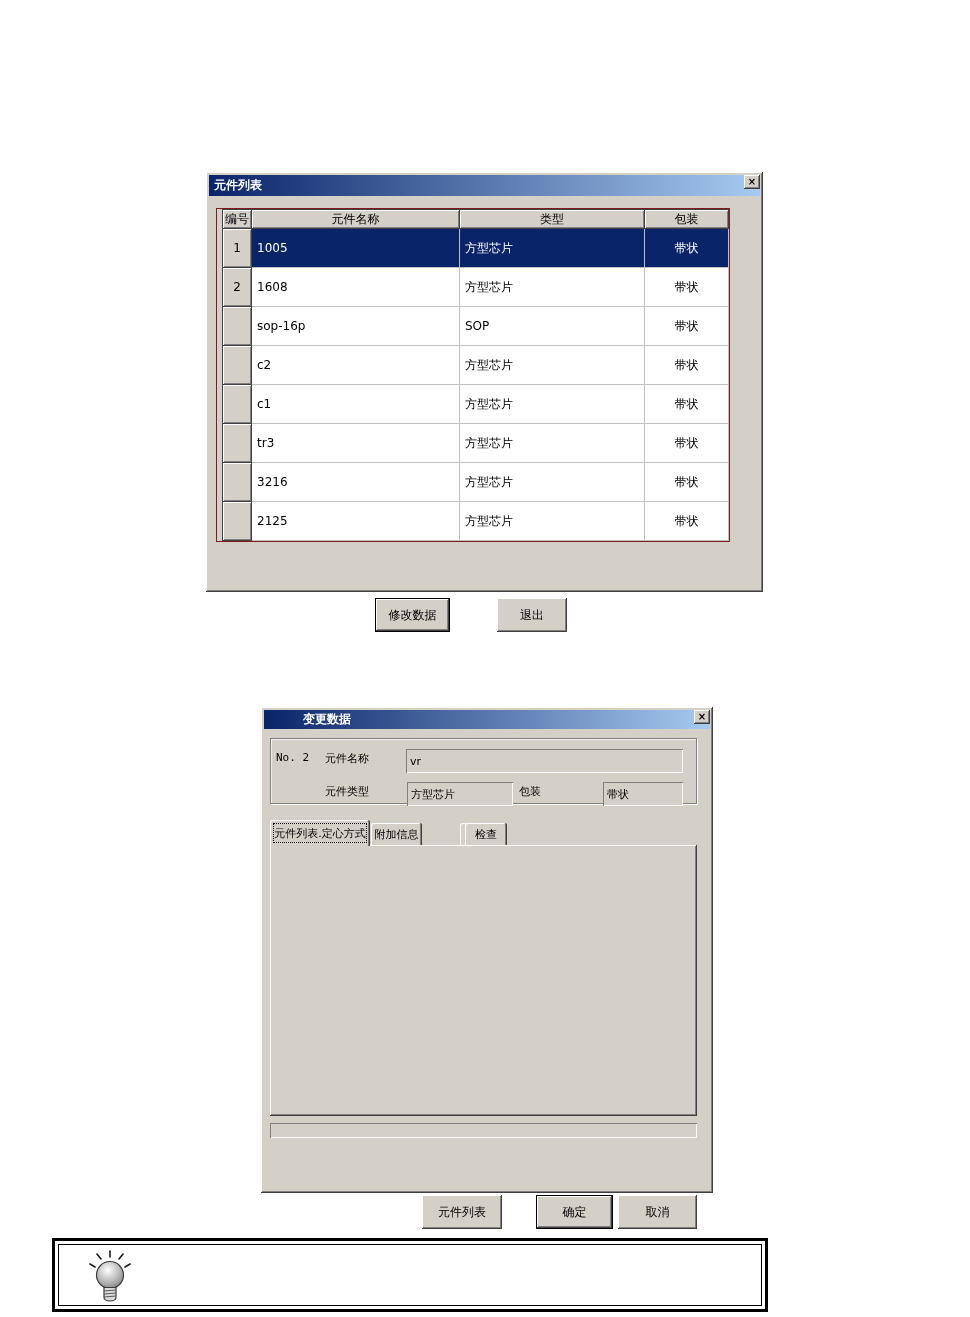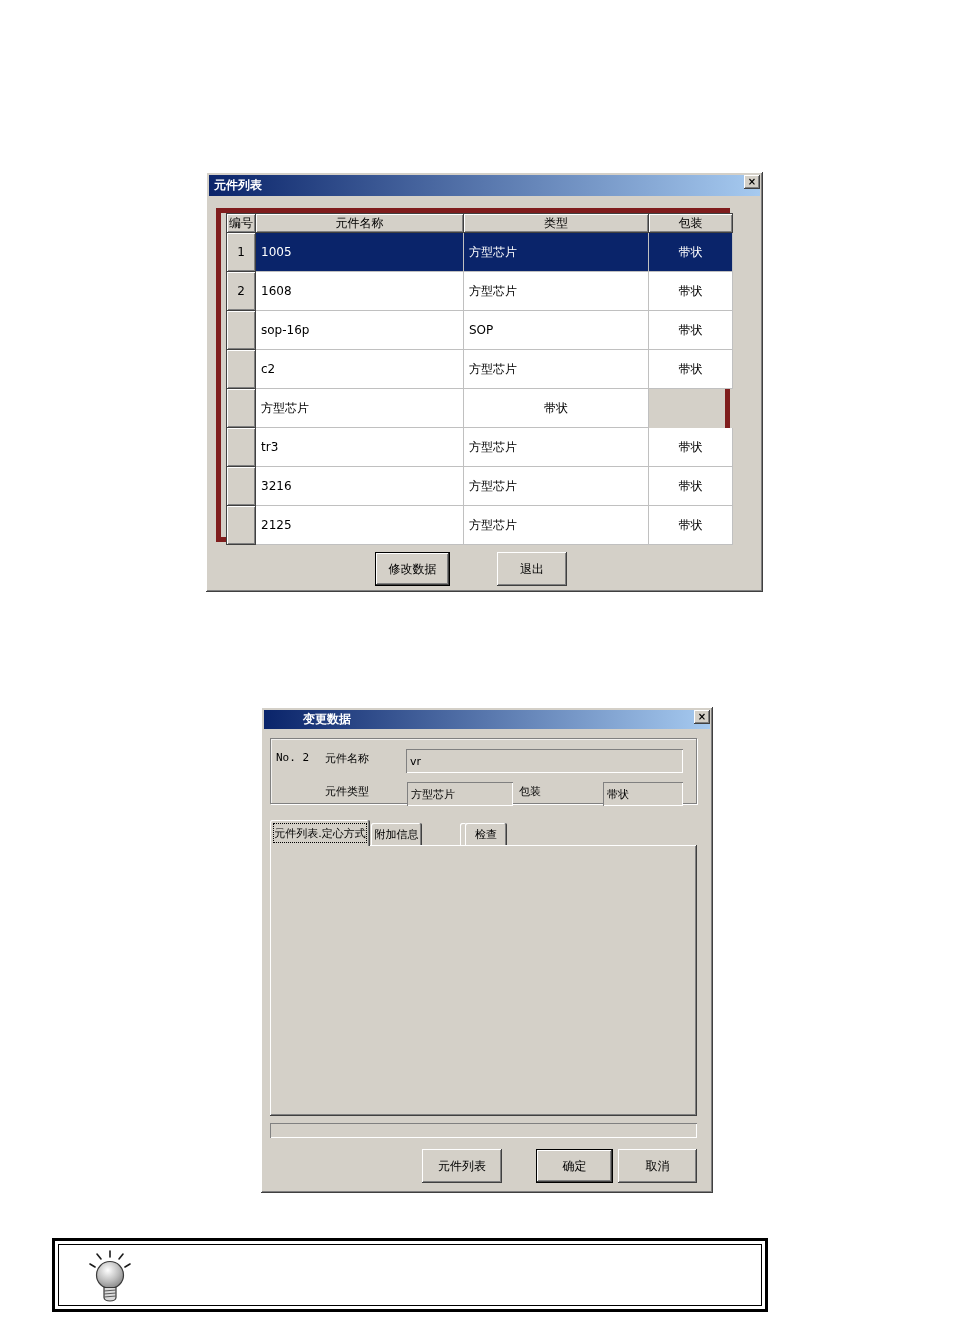--- a/index.html
+++ b/index.html
@@ -26,26 +26,27 @@
     font-size:10px;font-weight:bold;line-height:1;cursor:default;
     box-shadow: inset -1px -1px #404040, inset 1px 1px #ffffff,
                 inset -2px -2px #808080, inset 2px 2px #d4d0c8;
   }
   
   .btn{
     position:absolute;background:#d4d0c8;font-size:12px;
     display:flex;align-items:center;justify-content:center;box-sizing:border-box;
     box-shadow: inset -1px -1px #404040, inset 1px 1px #ffffff,
                 inset -2px -2px #808080, inset 2px 2px #d4d0c8;
+    margin-top: 46px;
   }
   .btn.default{border:1px solid #000;}
   
   .grid-frame{
     position:absolute;left:10px;top:36px;width:514px;height:334px;
-    background:#d4d0c8;border:5px solid #7f1d1d;box-sizing:border-box;
+    background:#d4d0c8;border:1px solid #7f1d1d;box-sizing:border-box;
     padding-left:5px;
   }
   .thead,.trow{display:grid;grid-template-columns:30px 208px 185px 84px;}
   .thead{height:20px;}
   .trow{height:39px;}
   .hcell{
     background:#d4d0c8;font-size:12px;display:flex;align-items:center;justify-content:center;
     border-right:1px solid #404040;border-bottom:1px solid #404040;border-top:1px solid #404040;
     box-shadow: inset 1px 1px 0 #ffffff, inset -1px -1px 0 #808080;box-sizing:border-box;
   }
@@ -152,20 +153,21 @@
           <div class="cell pkg">带状</div>
         </div>
         <div class="trow">
           <div class="cell num"></div>
           <div class="cell name">c2</div>
           <div class="cell type">方型芯片</div>
           <div class="cell pkg">带状</div>
         </div>
         <div class="trow">
           <div class="cell num"></div>
+          <div class="cell name">c1</div>
           <div class="cell type">方型芯片</div>
           <div class="cell pkg">带状</div>
         </div>
         <div class="trow">
           <div class="cell num"></div>
           <div class="cell name">tr3</div>
           <div class="cell type">方型芯片</div>
           <div class="cell pkg">带状</div>
         </div>
         <div class="trow">

